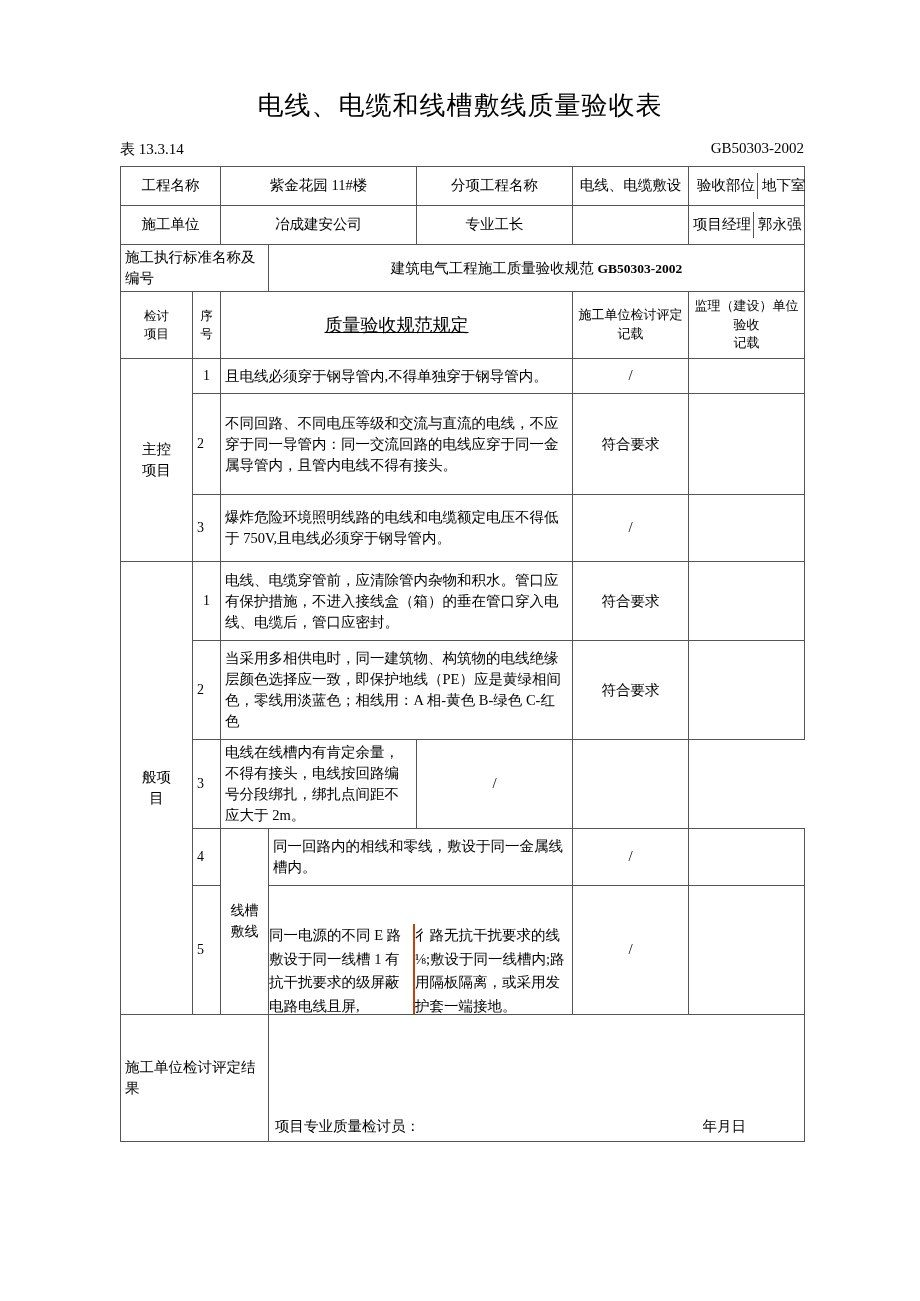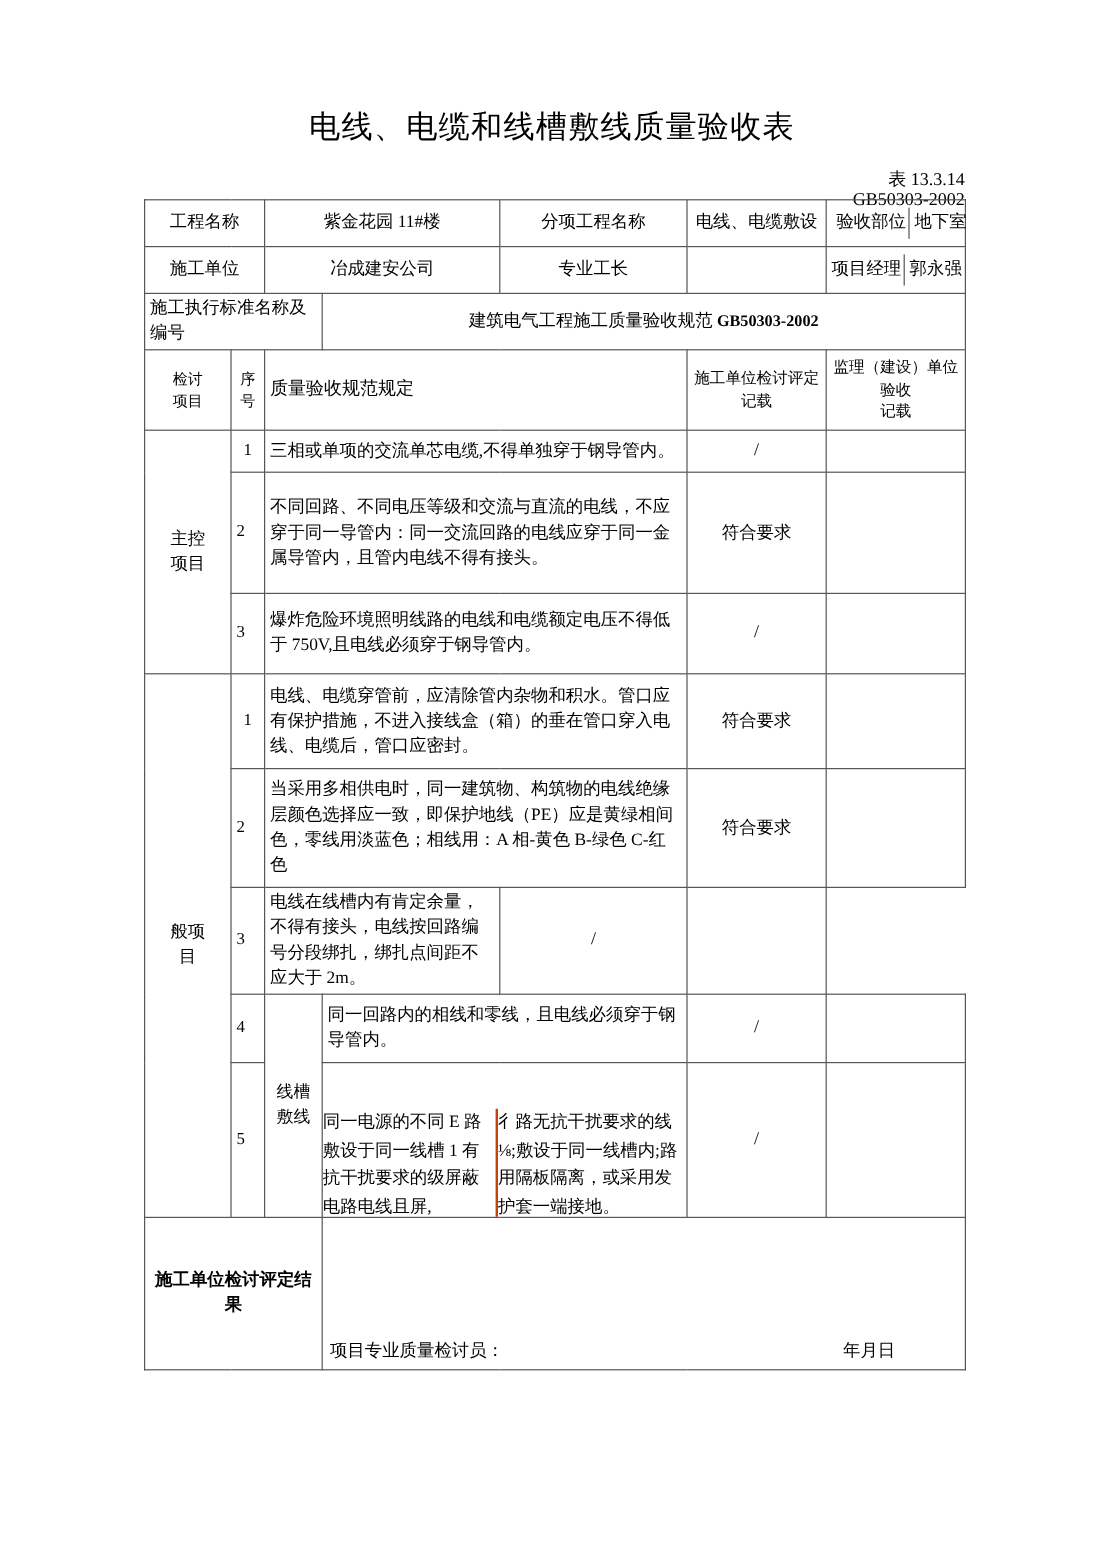--- a/index.html
+++ b/index.html
@@ -37,23 +37,21 @@
   }
 
   
   .caption-row {
     position: absolute;
     left: 120px;
     top: 140px;
     width: 684px;
     display: flex;
     justify-content: space-between;
-    align-items: flex-end;
     font-size: 15px;
-    flex-direction: column;
   }
   .caption-left { font-size: 15px; }
   .caption-right { font-size: 15px; }
 
   
   .tbl {
     position: absolute;
     left: 120px;
     top: 166px;
     width: 684px;
@@ -72,21 +70,21 @@
 
   .hdr-cell { text-align: center; font-size: 14.5px; white-space: nowrap; }
   .val-cell { text-align: center; font-size: 14.5px; }
 
   .std-label { font-size: 14.5px; padding-left: 4px; }
   .std-value { font-size: 14.5px; text-align: center; }
   .std-value b { font-weight: bold; font-size: 13.5px; }
 
   .colhdr { text-align: center; font-size: 13px; line-height: 1.35; }
   .colhdr-narrow { text-align: center; font-size: 12.5px; line-height: 1.3; }
-  .colhdr-main { text-align: left; font-size: 15px; }
+  .colhdr-main { text-align: center; font-size: 18px; text-decoration: underline; }
 
   .side-label {
     text-align: center;
     font-size: 14.5px;
     line-height: 1.5;
     writing-mode: horizontal-tb;
     padding: 0 2px;
   }
   .seq { text-align: left; font-size: 14px; padding-left: 3px; vertical-align: middle; }
   .seq-c { text-align: center; font-size: 14px; vertical-align: middle; }
@@ -127,24 +125,23 @@
   }
   .ov-right {
     left: 144px;
     width: 152px;
     border-left: 2px solid #c2410c;
     padding-left: 0;
   }
 
   .concl-label {
     font-size: 14.5px;
-    text-align: center;
+    text-align: left;
     vertical-align: top;
     padding-top: 4px;
-    font-weight: bold;
   }
   .sign-area {
     position: relative;
     height: 118px;
     font-size: 14.5px;
   }
   .sign-line {
     position: absolute;
     bottom: 4px;
     left: 6px;
@@ -238,21 +235,21 @@
           <div>记载</div>
         </td>
       </tr>
 
       <tr>
         <td class="side-label" rowspan="3">
           <div>主控</div>
           <div>项目</div>
         </td>
         <td class="seq-c" style="height:30px">1</td>
-        <td class="req-text" colspan="3" style="white-space:nowrap">三相或单项的交流单芯电缆,不得单独穿于钢导管内。</td>
+        <td class="req-text" colspan="3" style="white-space:nowrap">且电线必须穿于钢导管内,不得单独穿于钢导管内。</td>
         <td class="slash">/</td>
         <td class="result-text"></td>
       </tr>
 
       <tr>
         <td class="seq" style="height:96px">2</td>
         <td class="req-text vtop" colspan="3">不同回路、不同电压等级和交流与直流的电线，不应穿于同一导管内：同一交流回路的电线应穿于同一金属导管内，且管内电线不得有接头。</td>
         <td class="result-text">符合要求</td>
         <td class="result-text"></td>
       </tr>
@@ -288,21 +285,21 @@
         <td class="slash">/</td>
         <td class="result-text"></td>
       </tr>
 
       <tr>
         <td class="seq" style="height:52px">4</td>
         <td class="subcol" rowspan="2">
           <div>线槽</div>
           <div>敷线</div>
         </td>
-        <td class="req-text vmid" colspan="2">同一回路内的相线和零线，且电线必须穿于钢导管内。</td>
+        <td class="req-text vmid" colspan="2">同一回路内的相线和零线，敷设于同一金属线槽内。</td>
         <td class="slash">/</td>
         <td class="result-text"></td>
       </tr>
 
       <tr>
         <td class="seq" style="height:96px">5</td>
         <td colspan="2" style="padding:0">
           <div class="overlap-wrap">
             <div class="ov-left">同一电源的不同 E 路敷设于同一线槽 1 有抗干扰要求的级屏蔽电路电线且屏,</div>
             <div class="ov-right">彳路无抗干扰要求的线⅛;敷设于同一线槽内;路用隔板隔离，或采用发护套一端接地。</div>

